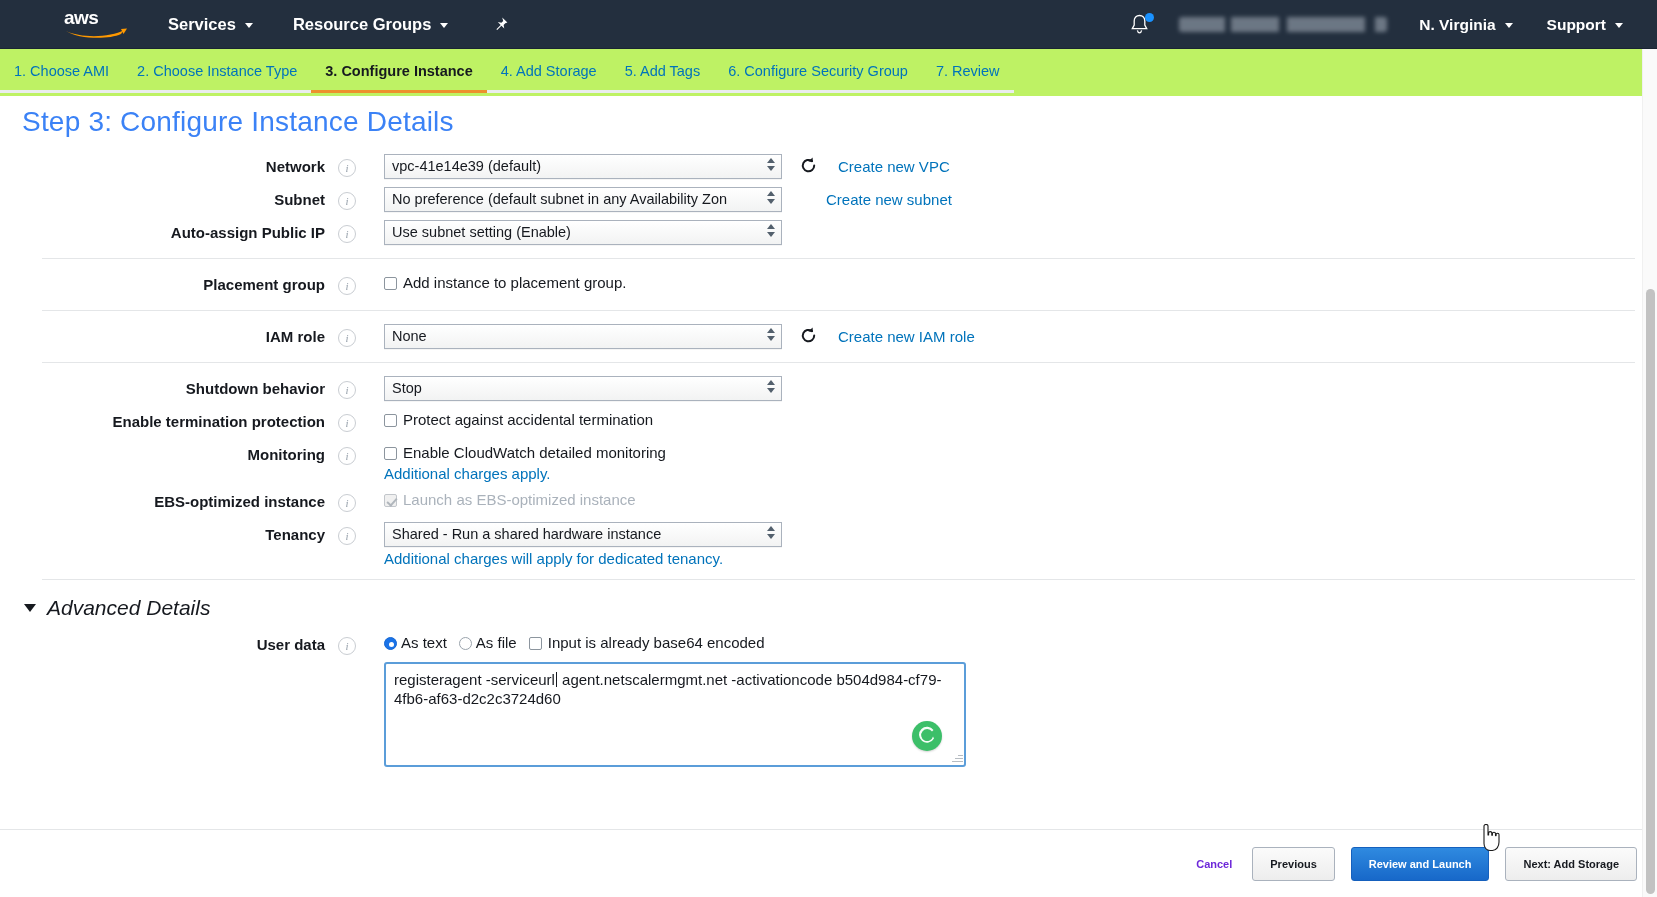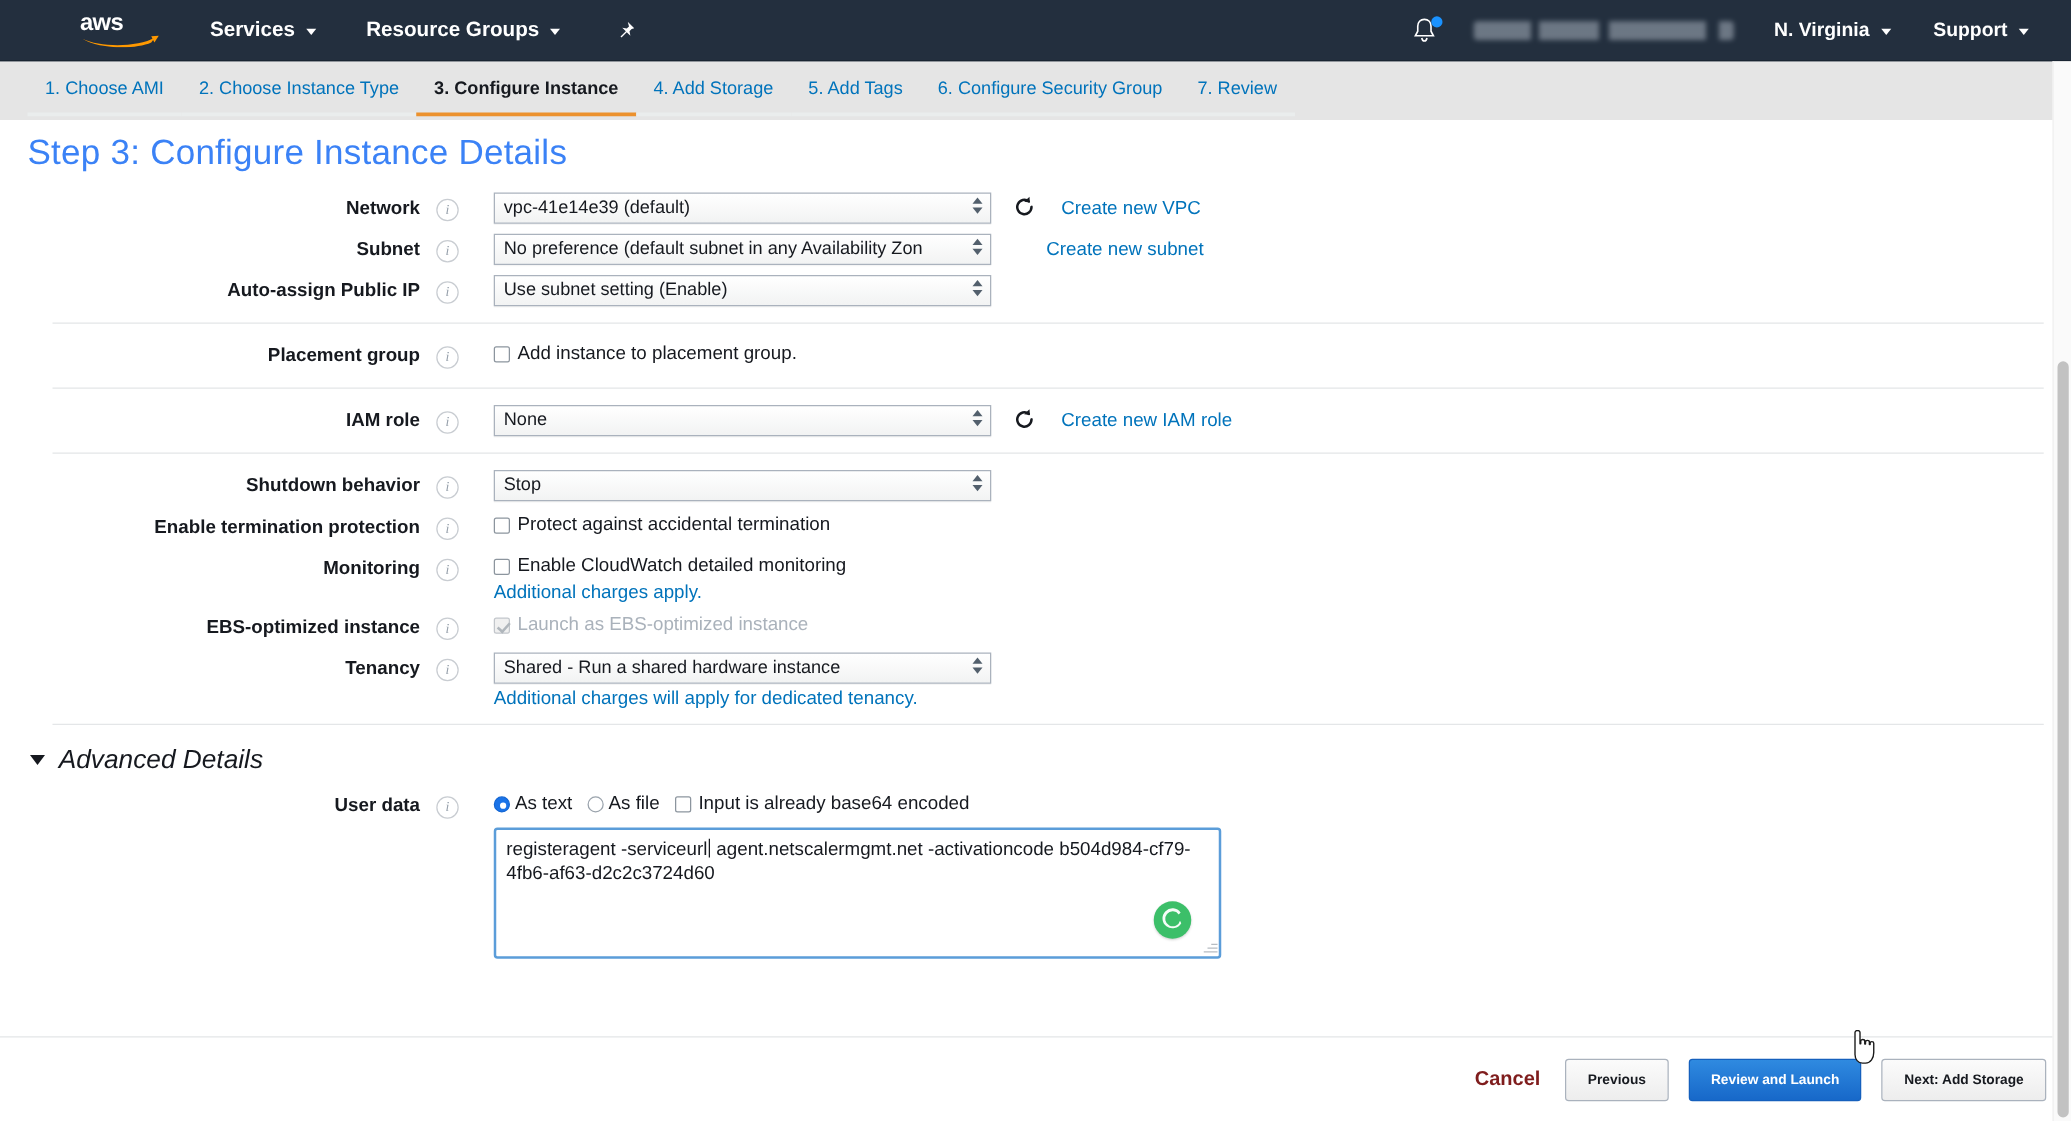--- a/index.html
+++ b/index.html
@@ -71,23 +71,22 @@
     border-radius: 3px;
     opacity: .75;
   }
   .nav-right .nav-item { font-size: 15.5px; margin-right: 34px; justify-content: center; }
 
   
   .tabs {
     height: 47px;
     display: flex;
     align-items: flex-start;
-    padding-left: 22px;
     padding-top: 14px;
-    background: #e5e5e5;
+    background: #bef264;
   }
   .tab {
     font-size: 14.5px;
     color: #0073bb;
     padding: 0 14px 11px 14px;
     border-bottom: 3px solid #eaeded;
     cursor: pointer;
     white-space: nowrap;
   }
   .tab.active {
@@ -105,21 +104,21 @@
     letter-spacing: .2px;
   }
   .content {
     position: relative;
     padding-left: 0;
   }
   .row {
     display: flex;
     align-items: flex-start;
     min-height: 33px;
-    padding: 3px 11px;
+    padding: 3px 0;
   }
   .row-label {
     width: 325px;
     text-align: right;
     font-size: 15px;
     font-weight: bold;
     color: #16191f;
     padding-top: 5px;
     padding-right: 0;
     flex: none;
@@ -353,22 +352,22 @@
     background: linear-gradient(180deg,#fbfbfb 0%,#ededed 100%);
     color: #16191f;
     white-space: nowrap;
   }
   .btn.primary {
     background: linear-gradient(180deg,#2f8ae0 0%,#1768c9 100%);
     border-color: #1560bd;
     color: #fff;
   }
   .btn-cancel {
-    color: #7f1d1d;
-    font-size: 16px;
+    color: #6d28d9;
+    font-size: 11px;
     font-weight: bold;
     cursor: pointer;
     background: none;
     border: none;
     padding: 0 4px;
   }
 
   
   .scroll-track {
     position: absolute;

